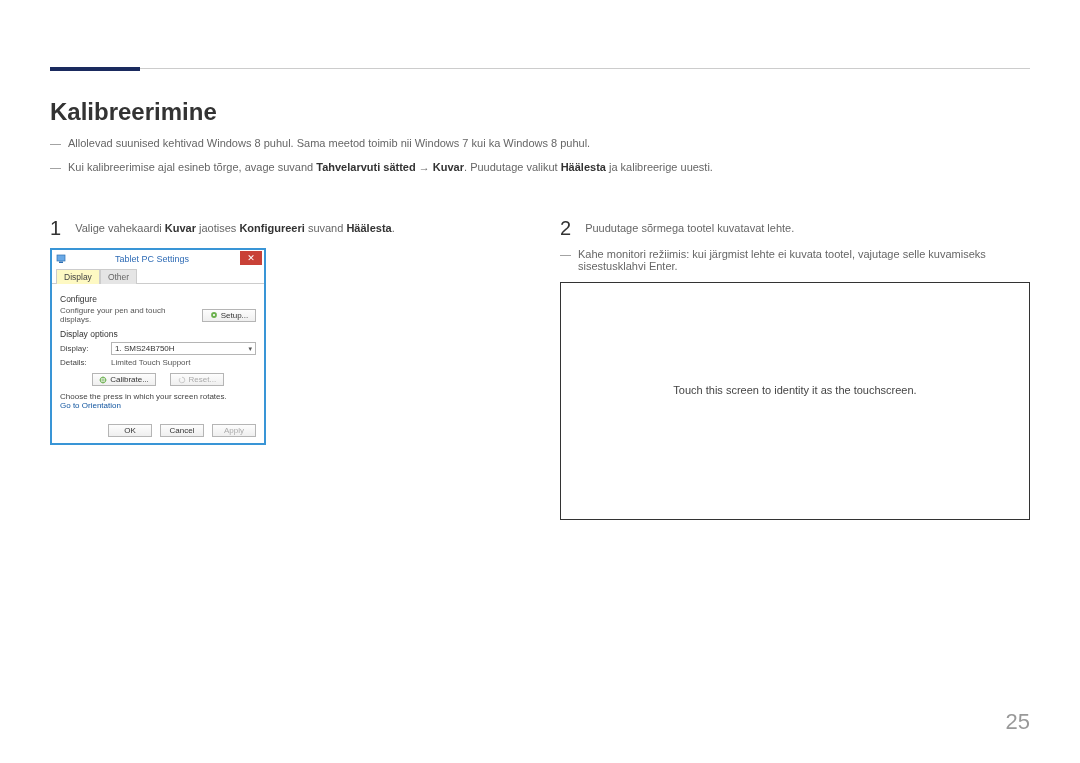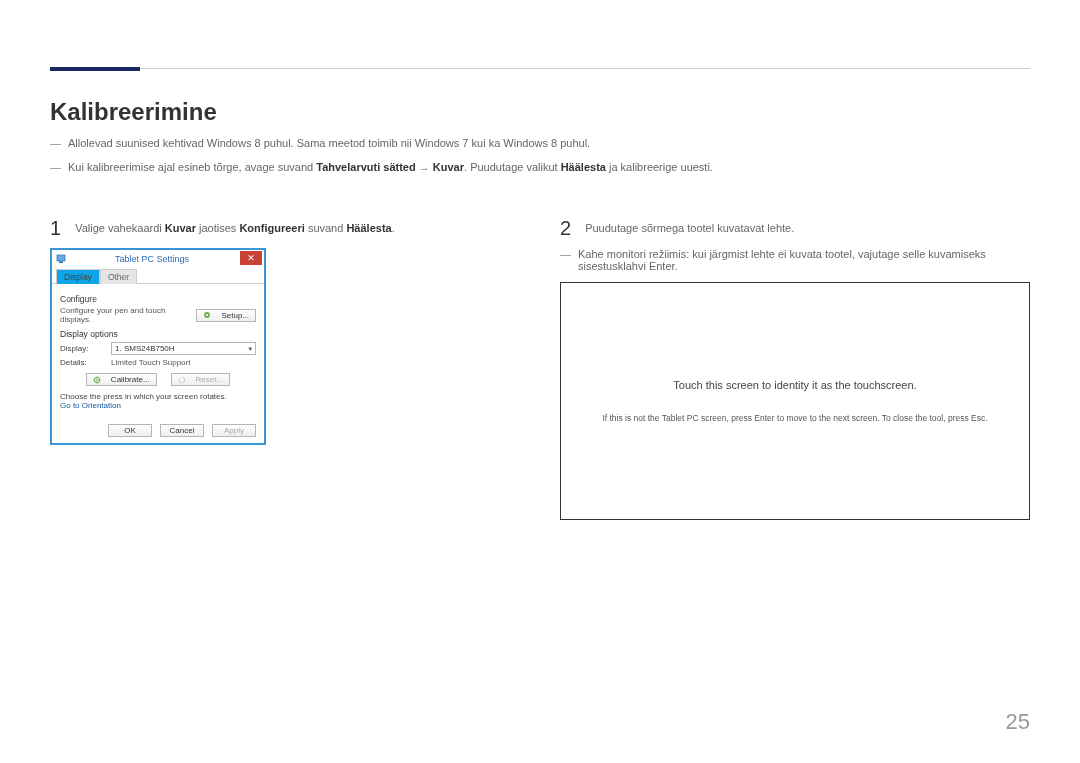--- a/index.html
+++ b/index.html
@@ -144,21 +144,21 @@
     gap: 0;
   }
   .tab {
     padding: 2px 7px;
     border: 1px solid #ccc;
     border-bottom: none;
     font-size: 8.5px;
     color: #444;
     position: relative;
     top: 1px;
-    background: #0ea5e9;
+    background: #fef9c3;
   }
   .tab.inactive { background: #e5e5e5; color: #666; }
   .dlg-body { padding: 6px 8px 8px; }
   .group-title { font-size: 8.5px; margin-bottom: 2px; margin-top: 4px; color: #333; }
   .cfg-row {
     display: flex;
     justify-content: space-between;
     align-items: center;
     margin-bottom: 5px;
   }
@@ -166,21 +166,21 @@
   .dlg-btn {
     border: 1px solid #b5b5b5;
     background: linear-gradient(#fdfdfd,#efefef);
     padding: 1px 6px;
     font-size: 8px;
     min-width: 54px;
     text-align: center;
     display: inline-flex;
     align-items: center;
     justify-content: center;
-    gap: 10px;
+    gap: 3px;
     color: #333;
   }
   .dlg-btn.disabled { color: #aaa; }
   .mini-ico {
     width: 8px; height: 8px;
     display: inline-block;
   }
   .kv { display: flex; align-items: center; margin: 3px 0; gap: 6px; }
   .kv-label { width: 45px; font-size: 8px; color: #444; }
   .select {
@@ -338,18 +338,17 @@
   </div>
 
   <div class="col-right">
     <div class="step-head">
       <div class="step-num">2</div>
       <div class="step-text">Puudutage sõrmega tootel kuvatavat lehte.</div>
     </div>
     <div class="note">Kahe monitori režiimis: kui järgmist lehte ei kuvata tootel, vajutage selle kuvamiseks sisestusklahvi Enter.</div>
     <div class="touchpane">
       <div class="touch-main">Touch this screen to identity it as the touchscreen.</div>
-      <div class="touch-sub">If this is not the Tablet PC screen, press Enter to move to the next screen. To close the tool, press Esc.</div>
     </div>
   </div>
 </div>
 
 <div class="page-num">25</div>
 
 </body></html>

